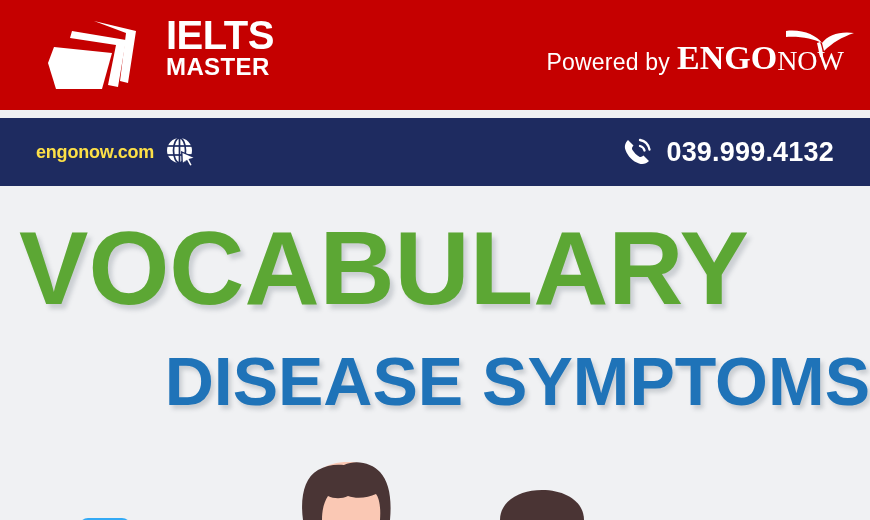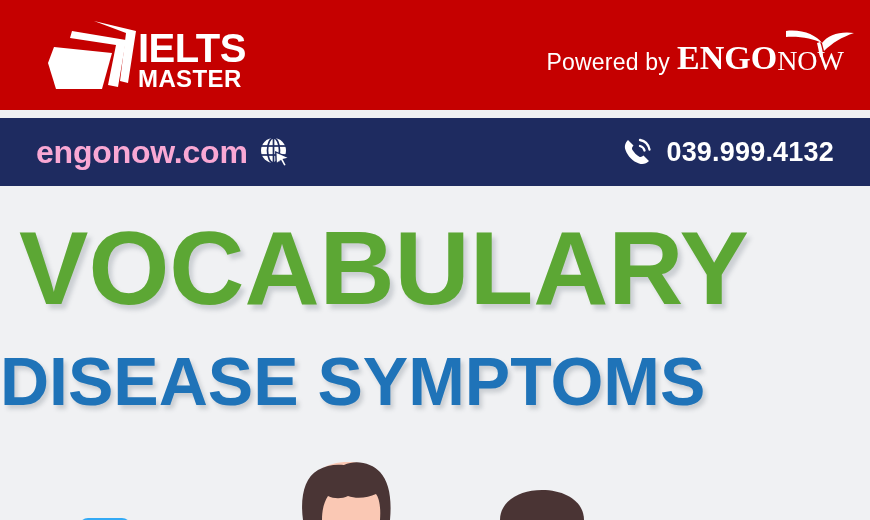--- a/index.html
+++ b/index.html
@@ -29,23 +29,23 @@
     width: 870px;
     height: 110px;
     background: #c50000;
     display: flex;
     align-items: center;
     justify-content: space-between;
   }
 
   .brand {
     display: flex;
-    align-items: flex-end;
+    align-items: flex-start;
     margin-left: 46px;
-    gap: 0;
+    gap: 28px;
   }
   .brand-mark {
     width: 92px;
     height: 72px;
     flex: 0 0 auto;
     display: block;
   }
   .brand-words {
     display: flex;
     flex-direction: column;
@@ -124,22 +124,22 @@
     align-items: center;
     justify-content: space-between;
   }
   .site {
     display: flex;
     align-items: center;
     margin-left: 36px;
     gap: 11px;
   }
   .site-text {
-    color: #f9a8d4;
-    font-size: 32px;
+    color: #fde047;
+    font-size: 18px;
     font-weight: bold;
     letter-spacing: -0.2px;
   }
   .globe-icon { width: 32px; height: 32px; display: block; }
 
   .phone {
     display: flex;
     align-items: center;
     margin-right: 36px;
     gap: 13px;
@@ -162,21 +162,21 @@
     font-size: 104px;
     font-weight: bold;
     letter-spacing: 0px;
     line-height: 1;
     text-shadow: 4px 5px 4px rgba(120,130,140,0.30);
   }
   .title-sub {
     position: absolute;
     left: 0; top: 347px;
     width: 870px;
-    text-align: left;
+    text-align: right;
     color: #1f73b8;
     font-size: 68px;
     font-weight: bold;
     letter-spacing: 0px;
     line-height: 1;
     text-shadow: 3px 4px 4px rgba(120,130,140,0.32);
   }
 
   
   .illustration {

